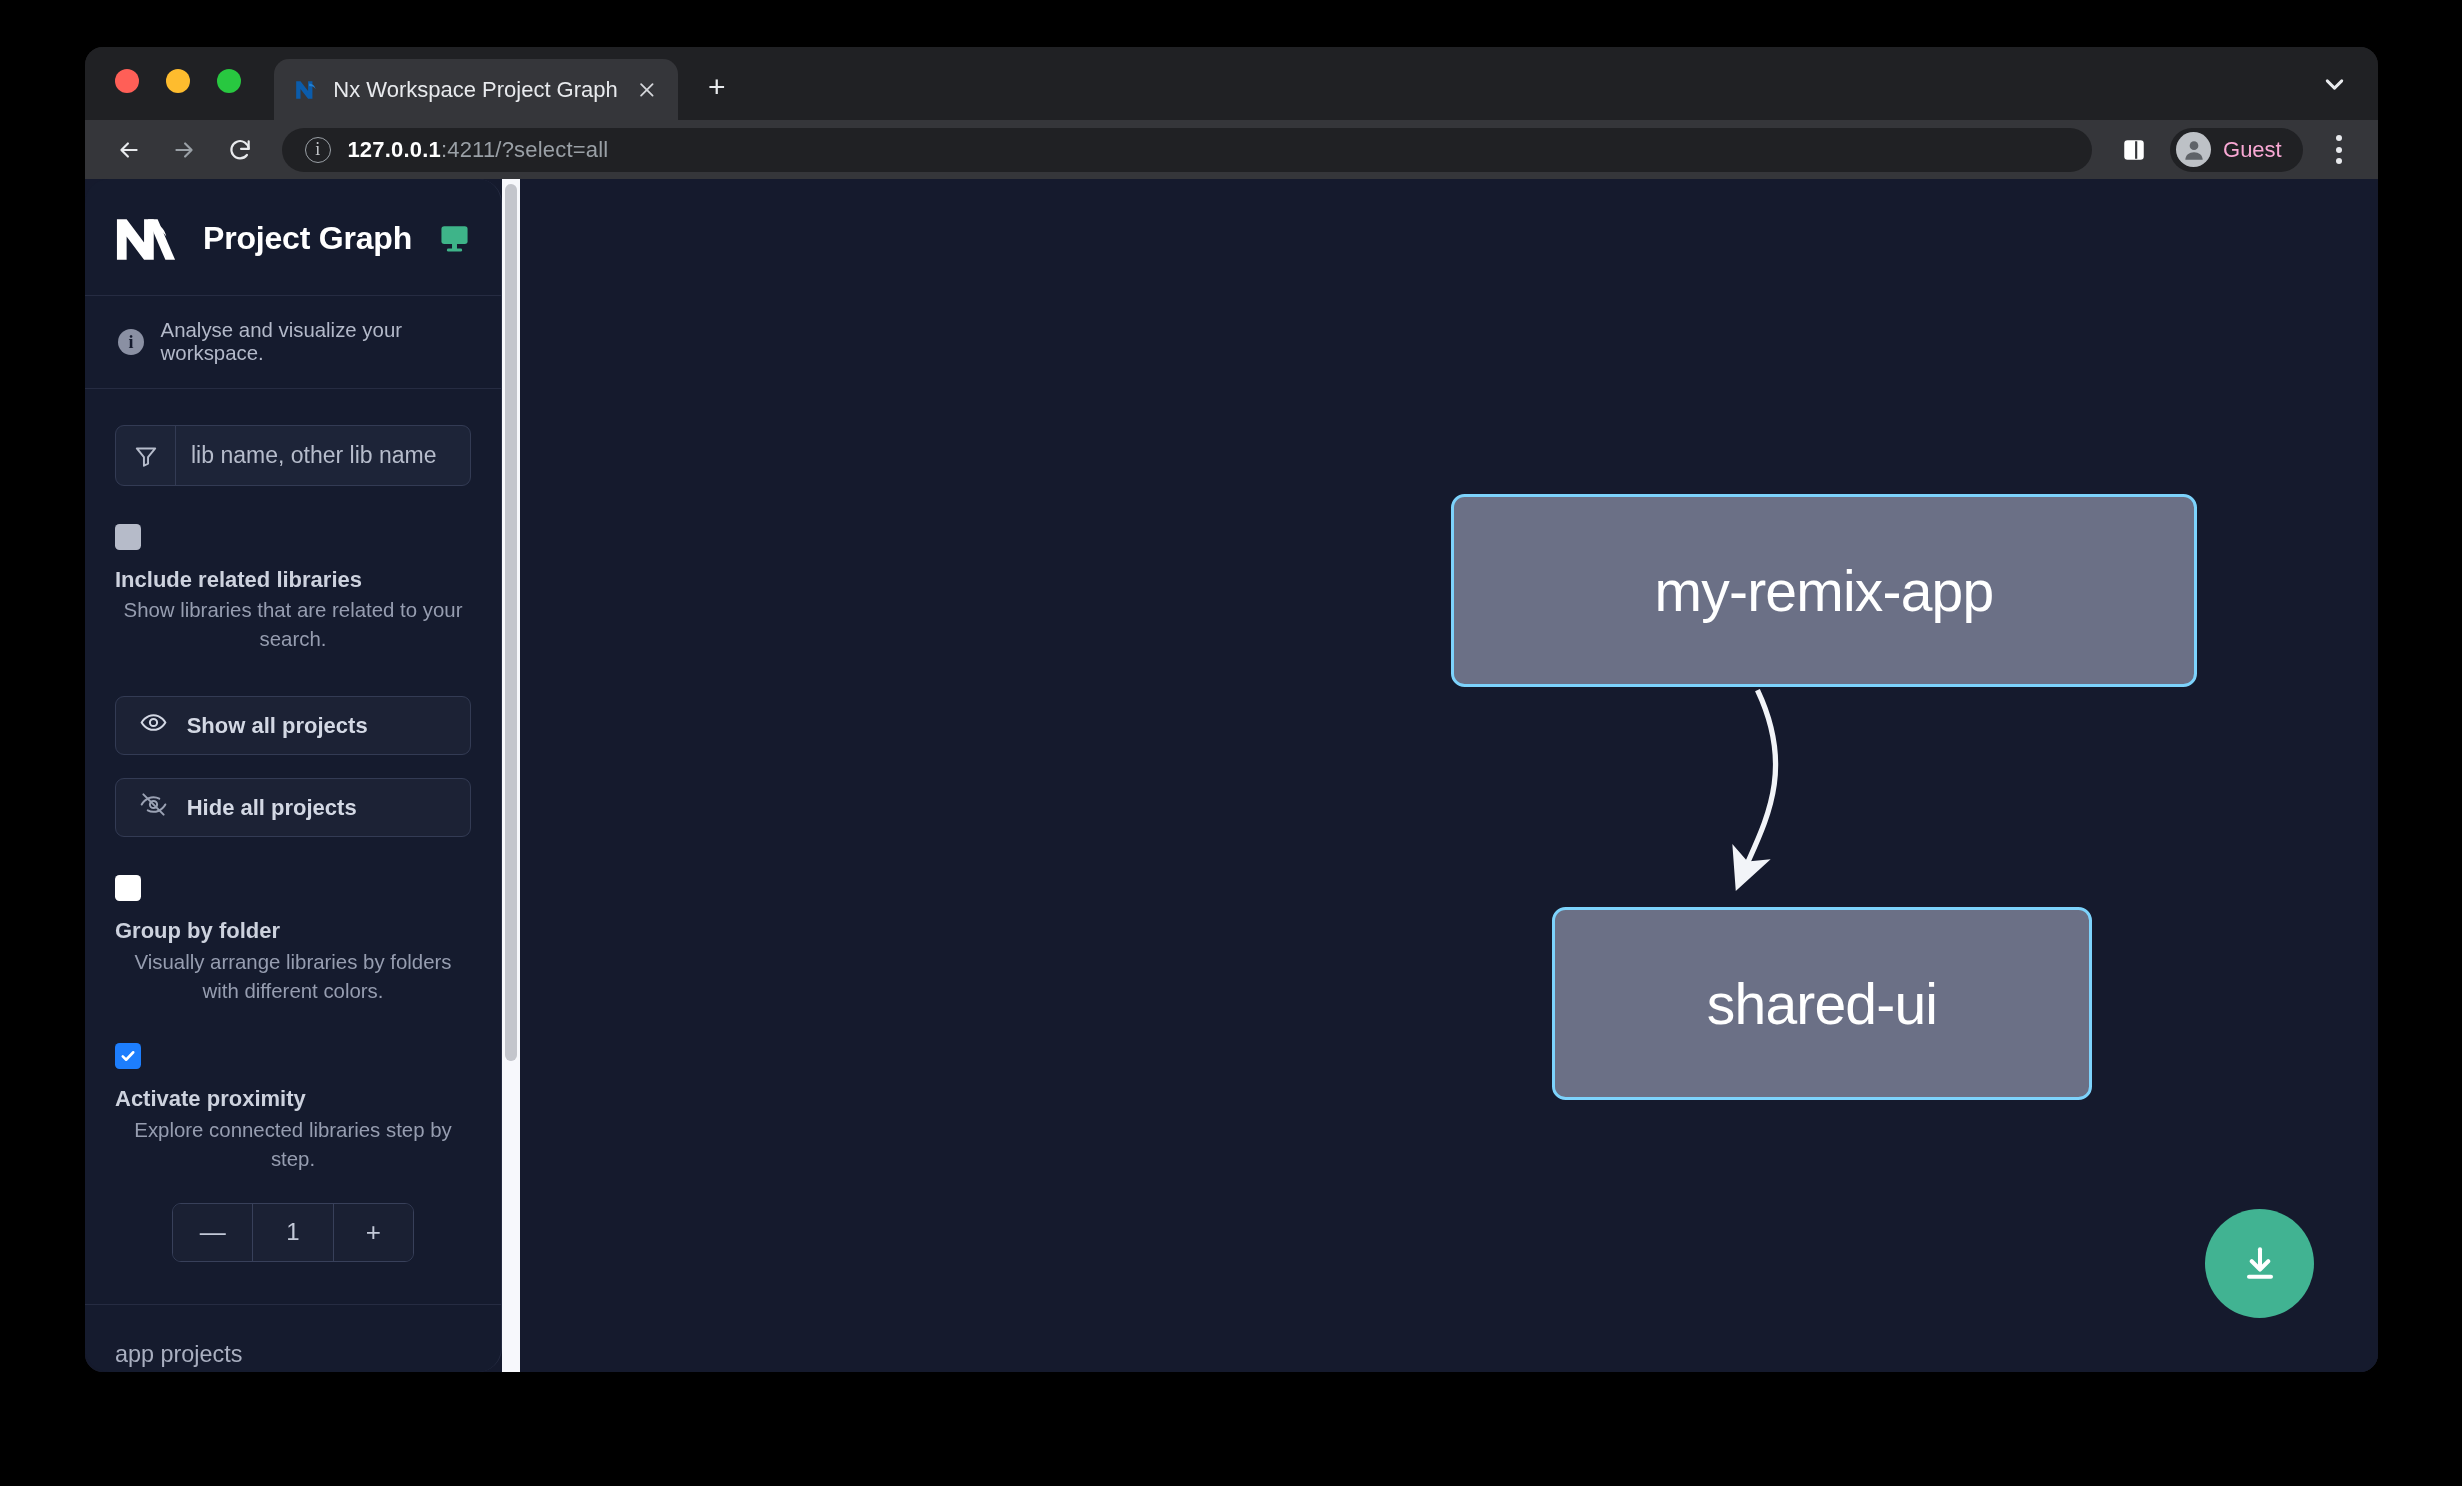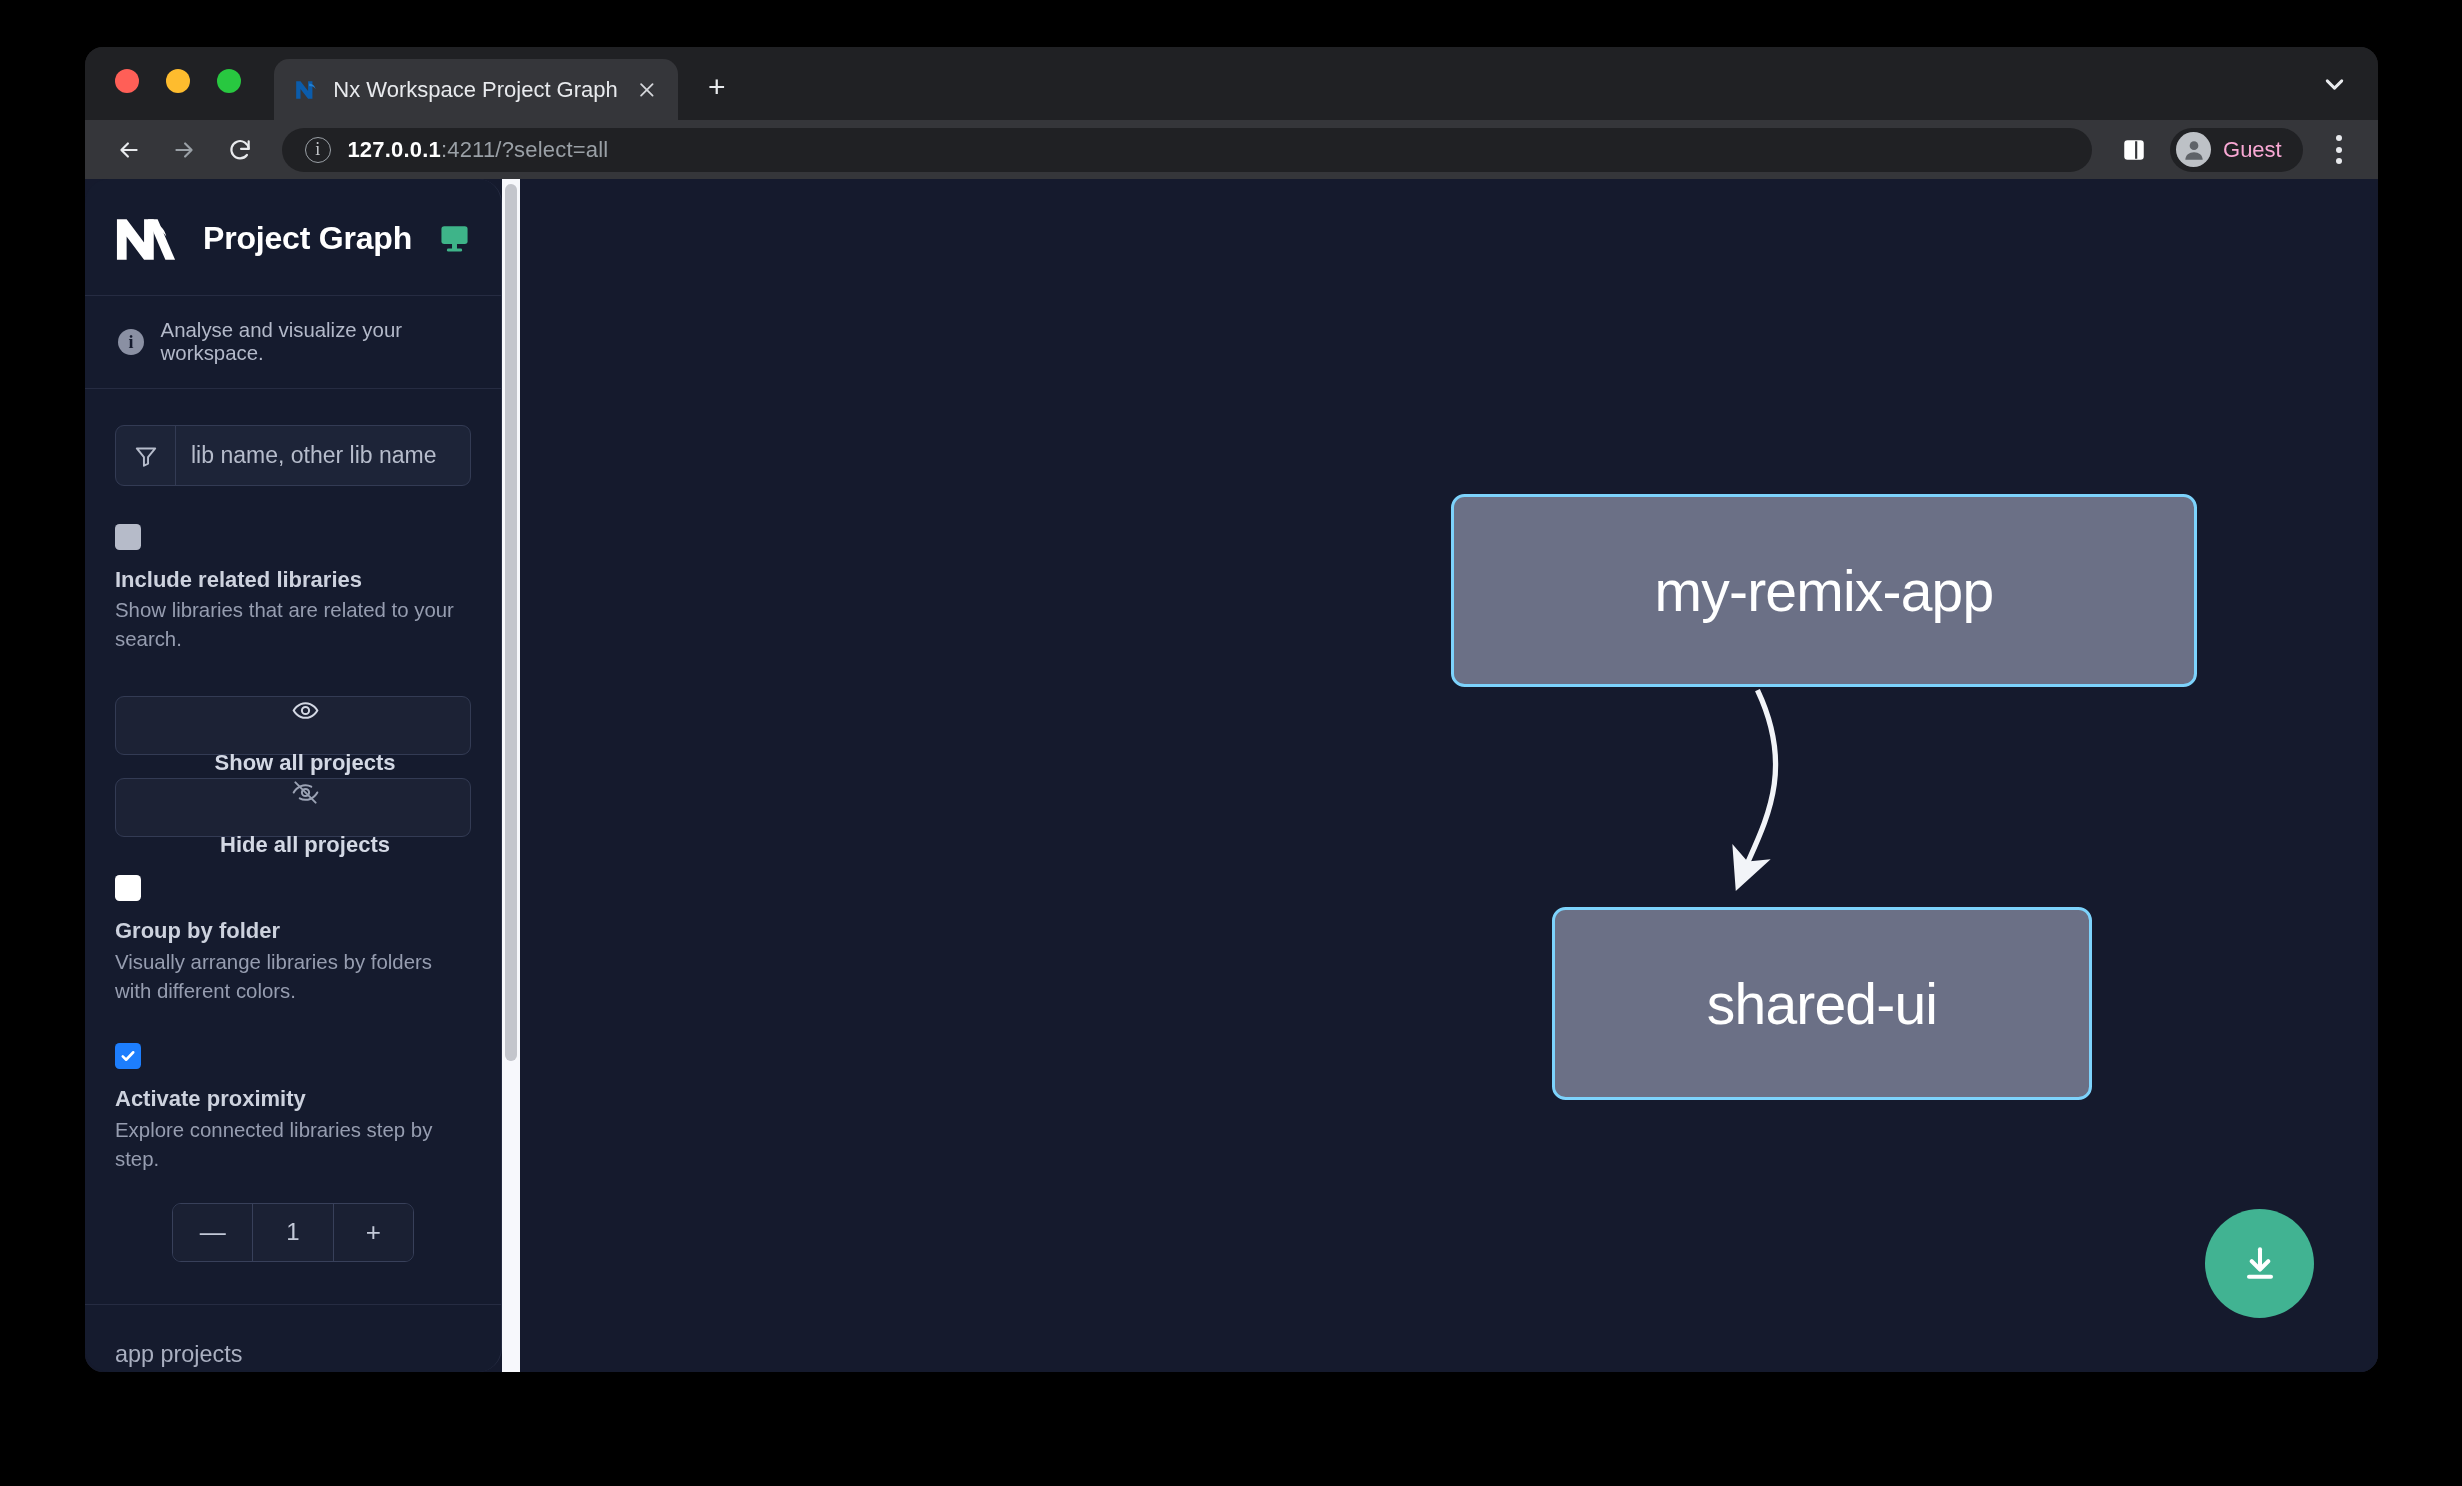--- a/index.html
+++ b/index.html
@@ -277,37 +277,37 @@
     color: #cdd2de;
     font-size: 22px;
     font-weight: 700;
     line-height: 1.15;
   }
   .check-desc {
     color: #969db0;
     font-size: 20.4px;
     line-height: 1.42;
     margin-top: 4.5px;
+    text-align: center;
   }
 
   .wide-btn {
     margin-top: 23px;
     height: 59px;
     width: 100%;
     background: #1c2235;
     border: 0.8px solid #333b54;
     border-radius: 9px;
     display: flex;
     align-items: center;
     gap: 19.7px;
     padding-left: 24px;
     color: #d3d8e4;
     font-size: 22px;
     font-weight: 700;
-    flex-direction: column;
   }
   .btn-first { margin-top: 42px; }
 
   .stepper {
     margin: 29px auto 0 auto;
     width: 242px;
     height: 59px;
     border: 0.8px solid #38405a;
     border-radius: 9px;
     display: flex;

